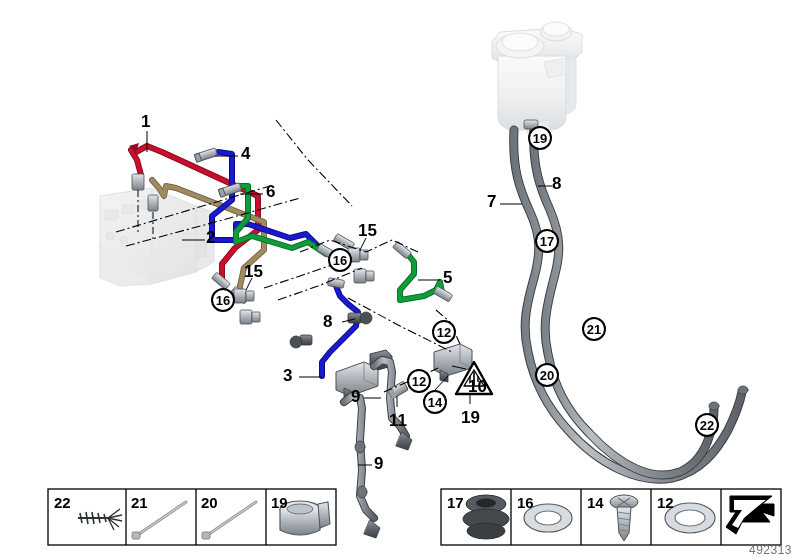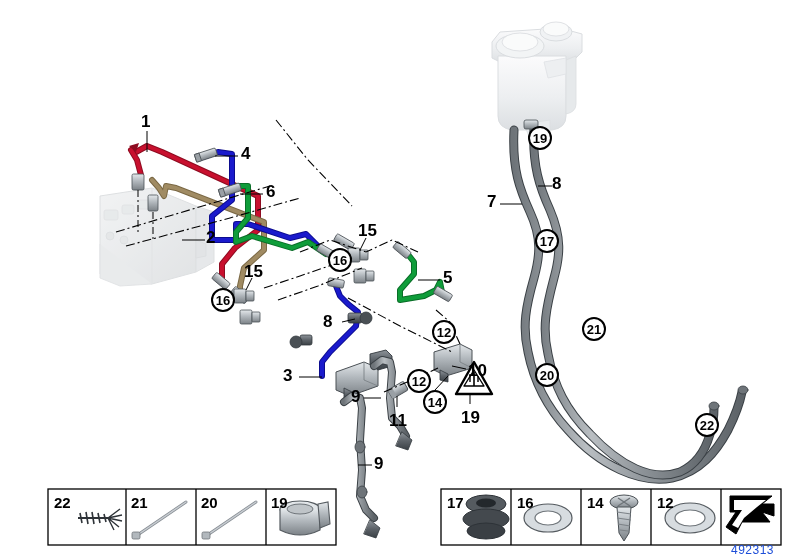--- a/index.html
+++ b/index.html
@@ -49,25 +49,25 @@
   }
   .legend-num {
     position: absolute;
     font-family: "Liberation Sans", sans-serif;
     font-weight: bold;
     font-size: 15px;
     color: #000;
   }
   #diagram-id {
     position: absolute;
-    right: 26px;
+    right: 8px;
     bottom: 3px;
     font-family: "Liberation Sans", sans-serif;
     font-size: 12px;
-    color: #1d4ed8;
+    color: #737373;
     letter-spacing: 0.5px;
   }
 </style>
 </head>
 <body>
 
 <div id="root">
 
   <svg id="diagram-svg" viewBox="0 0 800 560">
     <defs>
@@ -405,21 +405,21 @@
   <div class="callout" style="left:141px; top:113px;">1</div>
   <div class="callout" style="left:206px; top:229px;">2</div>
   <div class="callout" style="left:283px; top:367px;">3</div>
   <div class="callout" style="left:241px; top:145px;">4</div>
   <div class="callout" style="left:443px; top:269px;">5</div>
   <div class="callout" style="left:266px; top:183px;">6</div>
   <div class="callout" style="left:487px; top:193px;">7</div>
   <div class="callout" style="left:552px; top:175px;">8</div>
   <div class="callout" style="left:351px; top:388px;">9</div>
   <div class="callout" style="left:374px; top:455px;">9</div>
-  <div class="callout" style="left:468px; top:362px;text-align:center;">10</div>
+  <div class="callout" style="left:468px; top:378px;text-align:center;">10</div>
   <div class="callout" style="left:389px; top:412px;text-align:right;">11</div>
   <div class="callout" style="left:323px; top:313px;">8</div>
   <div class="callout" style="left:358px; top:222px;">15</div>
   <div class="callout" style="left:244px; top:263px;">15</div>
   <div class="callout" style="left:461px; top:409px;">19</div>
 
   <div class="callout-circ" style="left:328px; top:248px;">16</div>
   <div class="callout-circ" style="left:211px; top:288px;">16</div>
   <div class="callout-circ" style="left:432px; top:320px;">12</div>
   <div class="callout-circ" style="left:407px; top:369px;">12</div>

